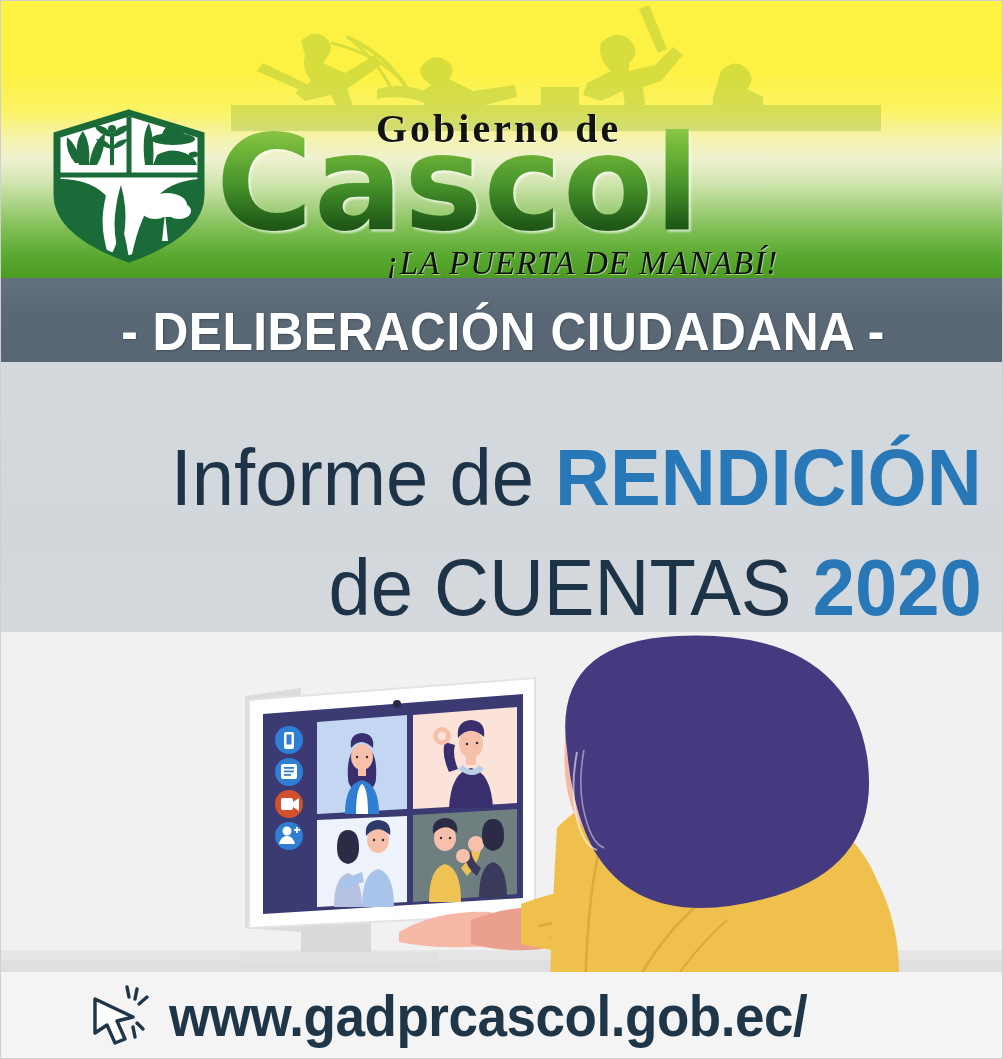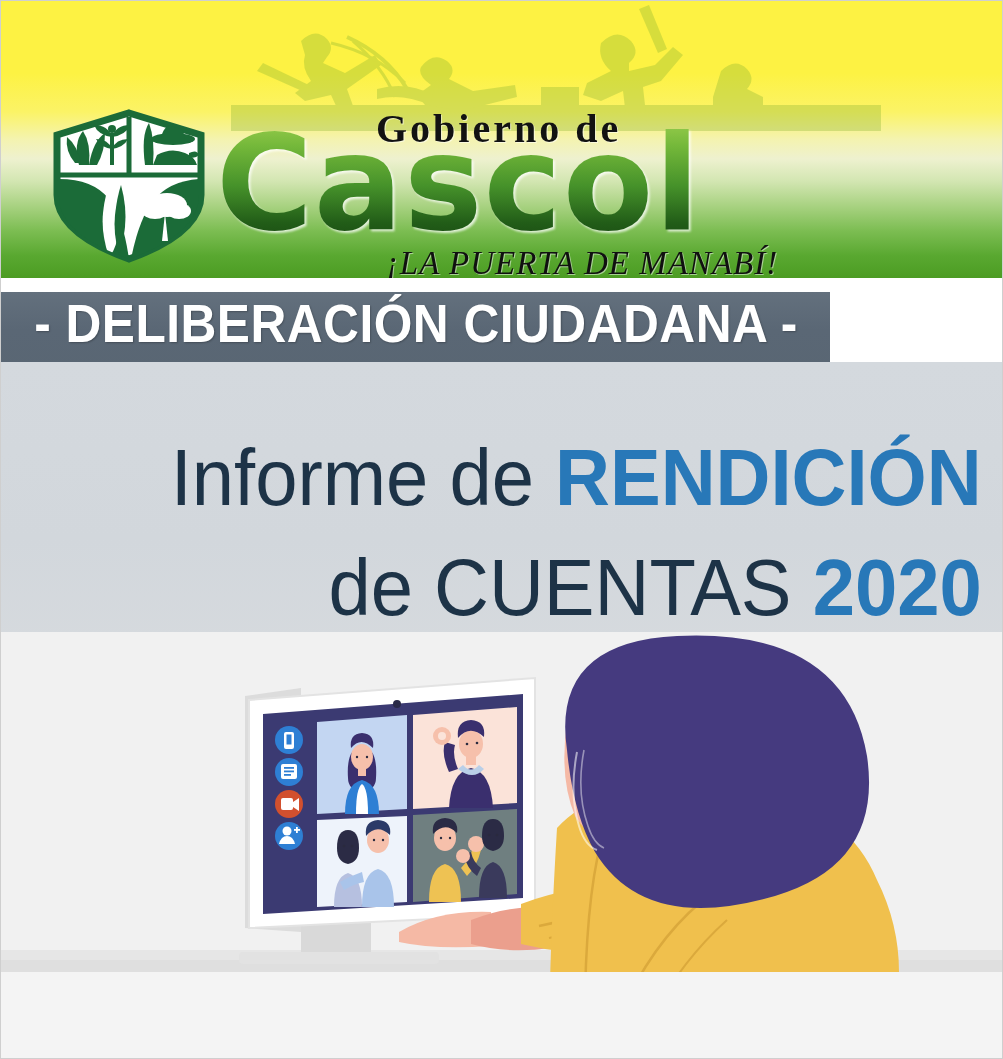--- a/index.html
+++ b/index.html
@@ -105,26 +105,26 @@
     font-style: italic;
     letter-spacing: 1px;
     color: #101010;
     text-shadow: 1px 1px 0 rgba(255,255,255,0.5);
     white-space: nowrap;
   }
 
   
   .band {
     position: absolute;
-    left: 0; top: 291px;
-    width: 829px;
+    left: 0; top: 277px;
+    width: 1003px;
     height: 84px;
     background: linear-gradient(to bottom, #63707d 0%, #5a6775 45%, #596673 100%);
     display: flex;
-    align-items: flex-start;
+    align-items: flex-end;
     justify-content: center;
   }
   .band-text {
     font-family: "Liberation Sans", sans-serif;
     font-size: 54px;
     font-weight: 700;
     color: #ffffff;
     letter-spacing: 0.5px;
     transform: scaleX(0.92);
     white-space: nowrap;
@@ -429,16 +429,29 @@
 
         <path d="M566 118 q-16 -108 110 -114 q168 -8 190 120 q16 108 -92 140 q-130 38 -180 -44 q-22 -38 -28 -102 z" fill="#453a7f"></path>
 
         <path d="M576 120 q-8 42 2 74 q6 20 18 24" stroke="#ffffff" stroke-width="2" fill="none" opacity="0.55"></path>
         <path d="M583 118 q-8 42 4 76 q6 18 16 22" stroke="#ffffff" stroke-width="1.6" fill="none" opacity="0.45"></path>
       </g>
 
       <rect x="0" y="340" width="1003" height="88" fill="#f4f4f4"></rect>
     </svg>
 
+    <div class="url-row">
+      <svg class="cursor-ic" viewBox="0 0 66 66">
+        <path d="M8 16 L46 34 L30 38 L38 56 L28 60 L20 42 L8 50 Z" fill="#ffffff" stroke="#1f3548" stroke-width="3.4" stroke-linejoin="round"></path>
+        <g stroke="#1f3548" stroke-width="3.4" stroke-linecap="round">
+          <line x1="42" y1="14" x2="40" y2="4"></line>
+          <line x1="48" y1="16" x2="50" y2="6"></line>
+          <line x1="52" y1="21" x2="60" y2="14"></line>
+          <line x1="50" y1="40" x2="56" y2="46"></line>
+          <line x1="46" y1="44" x2="48" y2="54"></line>
+        </g>
+      </svg>
+      <div class="url-text">www.gadprcascol.gob.ec/</div>
+    </div>
 
   </div>
 
 </div>
 
 </body></html>

